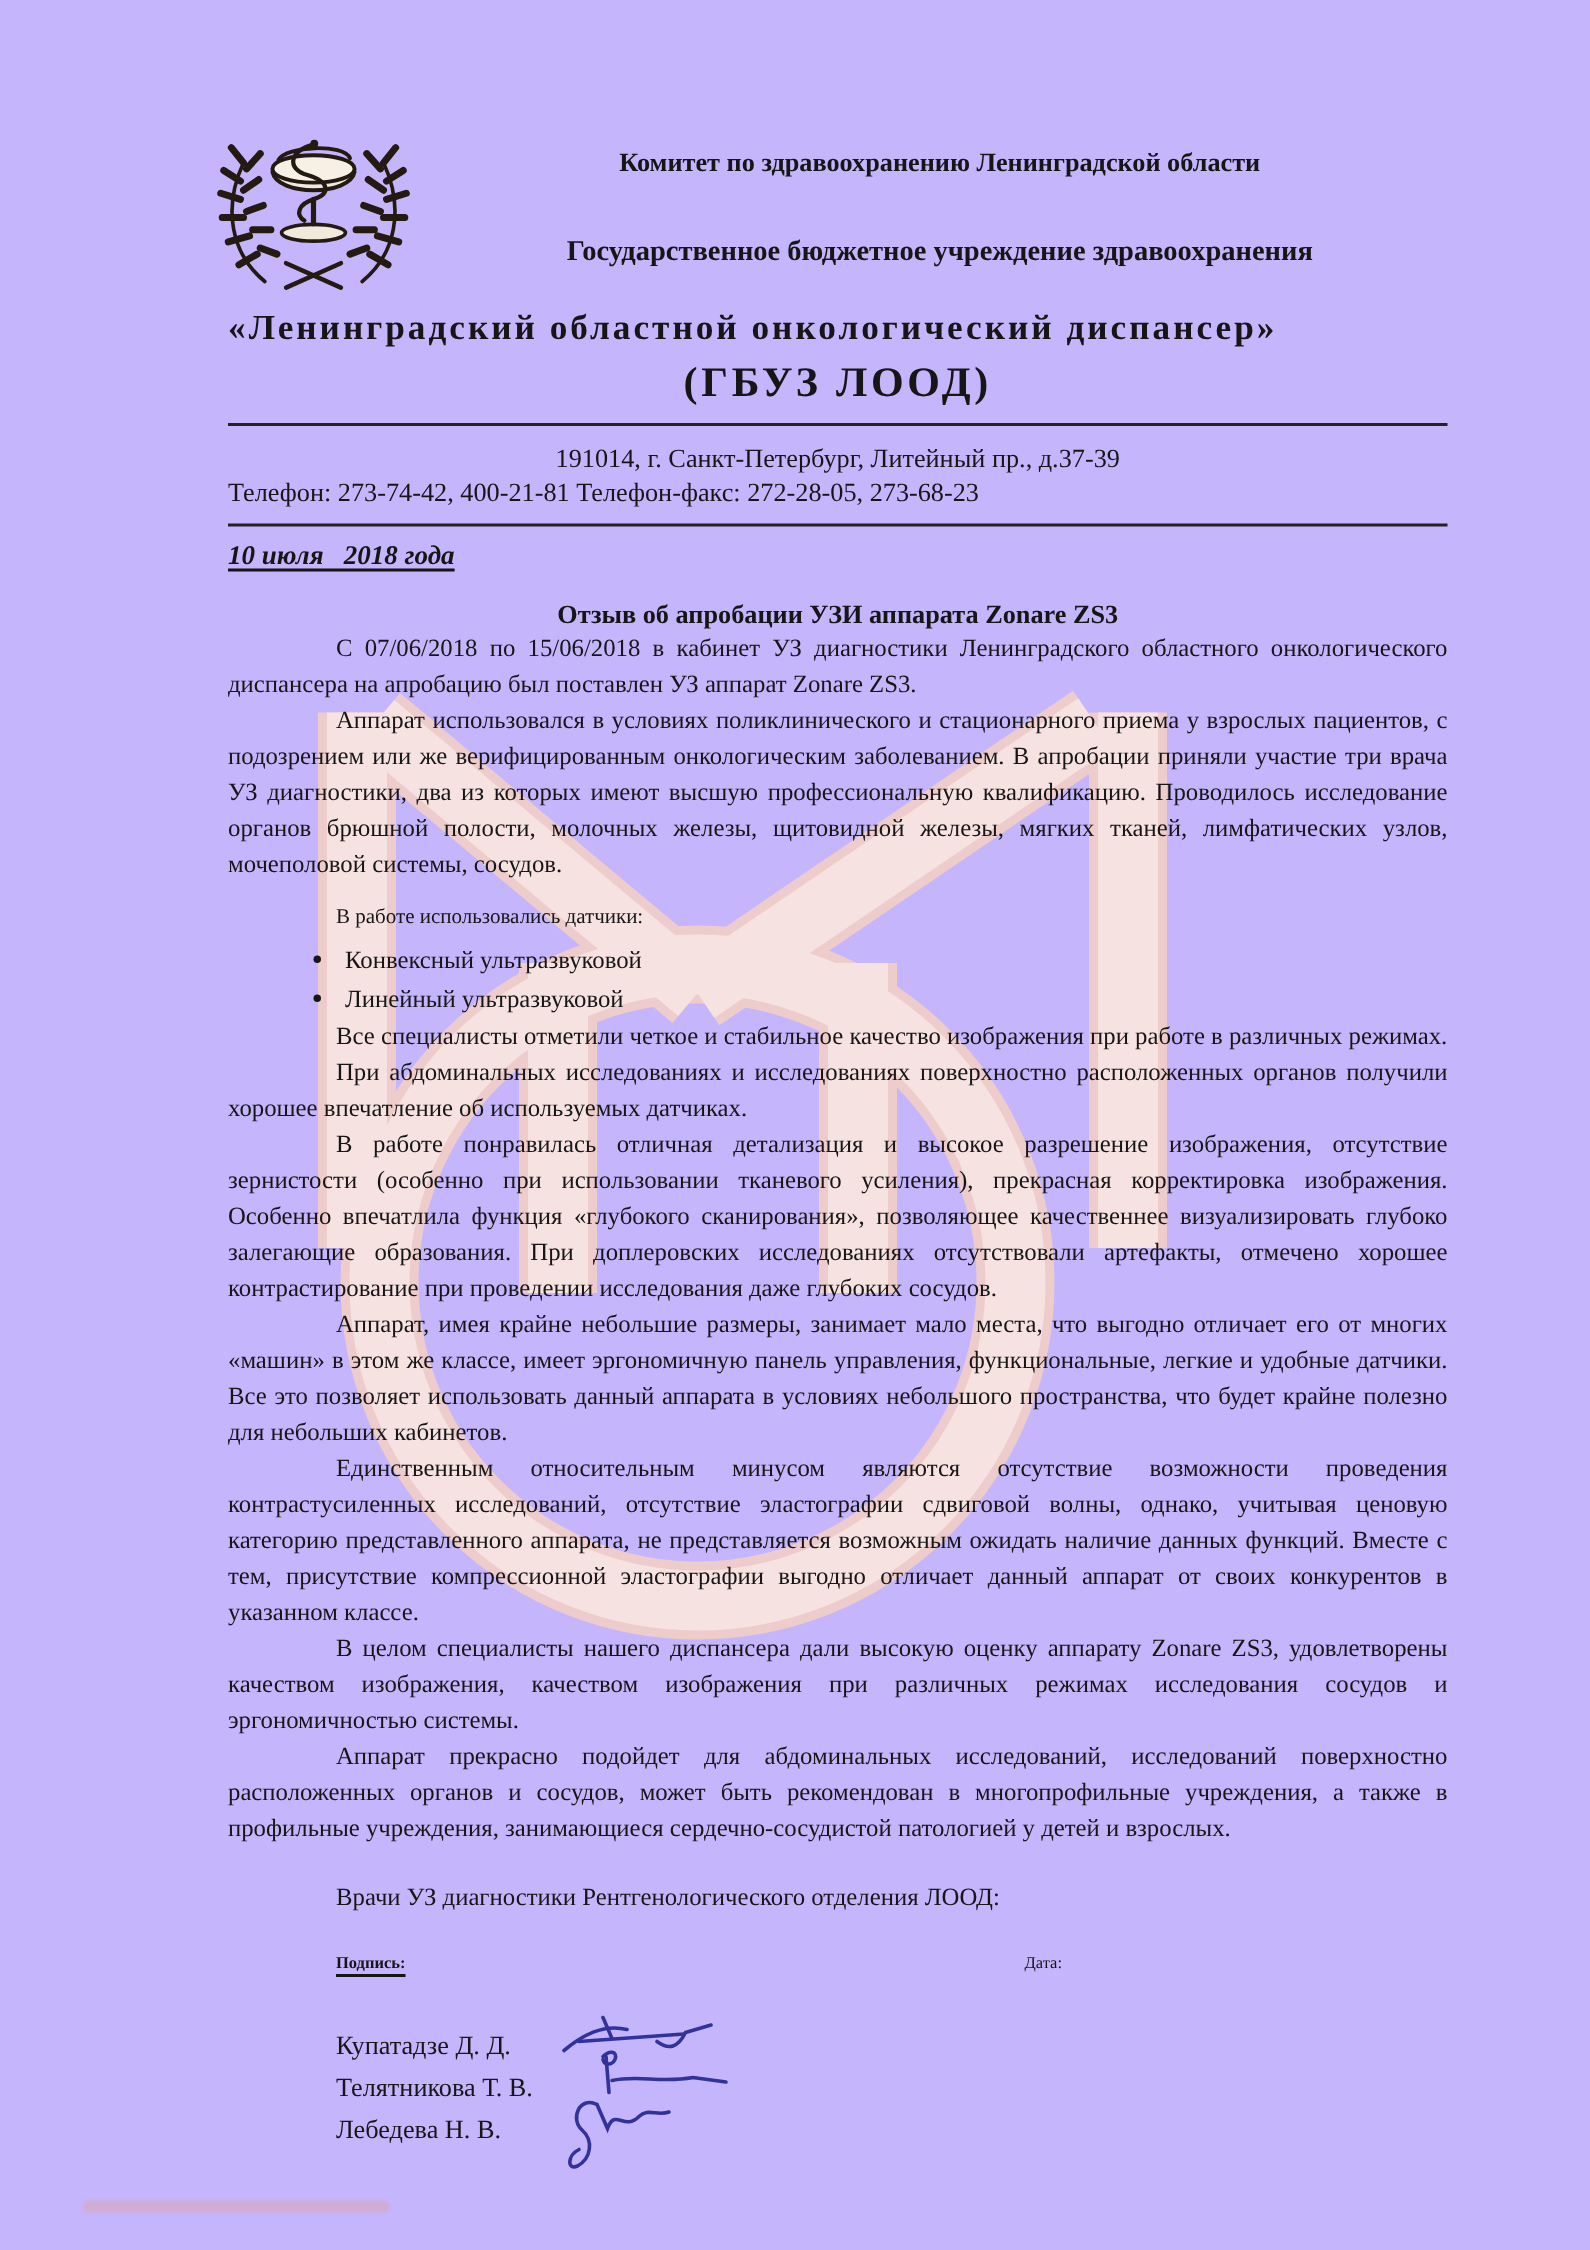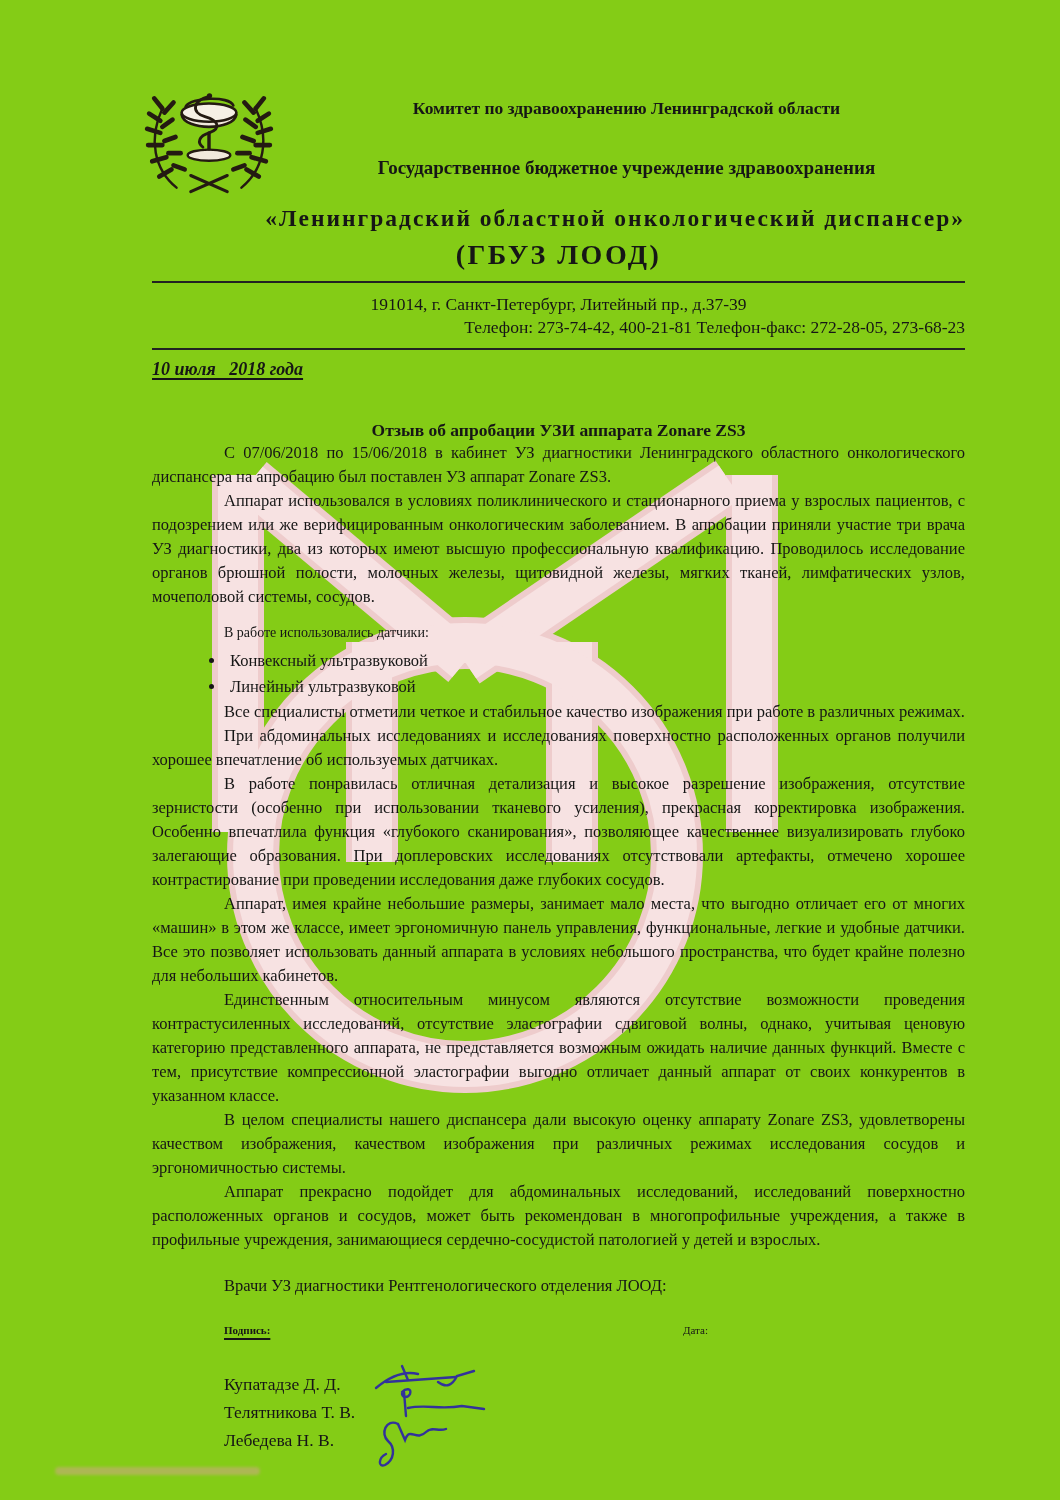--- a/index.html
+++ b/index.html
@@ -1,47 +1,47 @@
 <!DOCTYPE html>
 <html><head>
 <meta charset="utf-8">
 <style>
   html,body{margin:0;padding:0;}
   body{
     width:1060px;height:1500px;background:#ffffff;
     font-family:"Liberation Serif","DejaVu Serif",serif;
     color:#161616;position:relative;overflow:hidden;
   }
-  .sheet{position:absolute;inset:0;background:#84cc16;}
+  .sheet{position:absolute;inset:0;background:#c4b5fd;}
 
   
   .watermark{position:absolute;left:170px;top:420px;width:720px;height:700px;z-index:0;}
   .smudge{position:absolute;left:55px;top:1467px;width:205px;height:8px;
           background:#e09f9f;opacity:.45;border-radius:4px;filter:blur(1.5px);z-index:0;}
 
   
   .content{position:relative;z-index:1;padding:84px 95px 0 152px;}
 
   .header{display:flex;align-items:flex-start;}
   .logo{flex:0 0 150px;width:150px;margin-left:-14px;margin-top:-2px;}
   .htext{flex:1;text-align:center;}
   .committee{font-weight:bold;font-size:17.5px;margin-top:14px;}
   .orgtype{font-weight:bold;font-size:19px;margin-top:38px;}
-  .orgname{text-align:right;font-weight:bold;font-size:23.5px;letter-spacing:2px;margin-top:2px;}
+  .orgname{text-align:left;font-weight:bold;font-size:23.5px;letter-spacing:2px;margin-top:2px;}
   .orgabbr{text-align:center;font-weight:bold;font-size:28px;letter-spacing:2.5px;margin-top:7px;}
 
   .rule{border:0;border-top:2.5px solid #222;margin:10px 0 0 0;}
   .rule2{border:0;border-top:2px solid #222;margin:9px 0 0 0;}
   .address{text-align:center;font-size:17.5px;line-height:23px;margin-top:10px;}
-  .phones{text-align:right;font-size:17.5px;line-height:23px;}
+  .phones{text-align:left;font-size:17.5px;line-height:23px;}
   .dateline{margin-top:9px;font-size:18px;font-weight:bold;font-style:italic;
             text-decoration:underline;text-decoration-thickness:2px;text-underline-offset:3px;
             white-space:pre;}
 
-  .title{text-align:center;font-weight:bold;font-size:17.5px;margin-top:40px;}
+  .title{text-align:center;font-weight:bold;font-size:17.5px;margin-top:18px;}
 
   p.body{margin:0;text-align:justify;text-indent:72px;font-size:16.5px;line-height:24px;}
   .gap-lg{margin-top:20px;}
   .gap-md{margin-top:13px;}
 
   .lead{margin:12px 0 0 0;text-indent:72px;font-size:14px;line-height:24px;}
   ul.probes{margin:3px 0 0 0;padding-left:74px;font-size:16.5px;line-height:26px;}
   ul.probes li{padding-left:4px;}
 
   .doctors{margin:24px 0 0 0;text-indent:72px;font-size:16.5px;}

